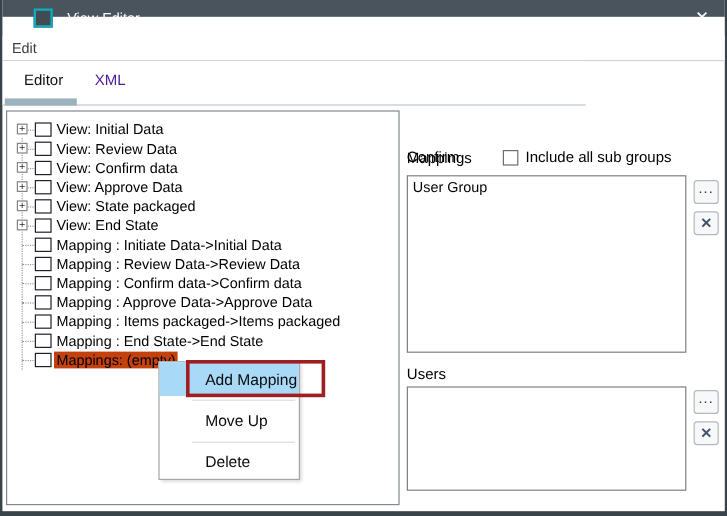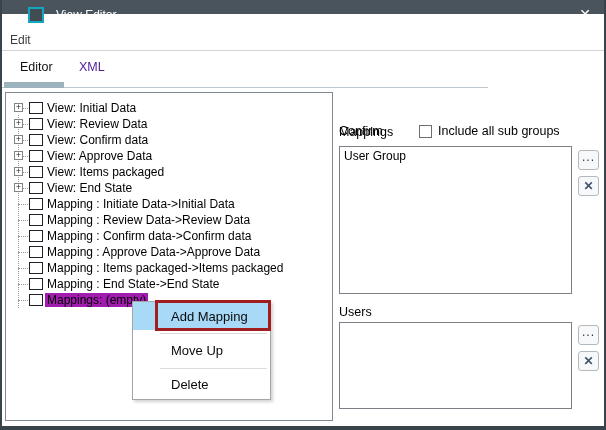--- a/index.html
+++ b/index.html
@@ -40,35 +40,35 @@
   .trow { position:relative; height:16px; }
   .trow .stub { position:absolute; left:12px; top:8px; width:12px; border-top:1px dotted #9a9a9a; }
   .expander { position:absolute; left:8px; top:3px; width:9px; height:9px; background:#fff;
               border:1px solid #848484; color:#2b2b2b; font-size:9px; line-height:7px;
               text-align:center; z-index:1; }
   .ticon { position:absolute; left:23px; top:2px; width:14px; height:12px;
            border:1px solid #20202c; background:#fff; padding:2px 1px; z-index:1; }
   .ticon .lines { width:100%; height:100%;
            background:repeating-linear-gradient(to bottom, #2e3444 0 1px, #ffffff 1px 3px); }
   .tlabel { position:absolute; left:41px; top:1px; font-size:12px; color:#000; white-space:nowrap; }
-  .tlabel.selected { background:#a21caf; padding:0 2px; left:39px; }
+  .tlabel.selected { background:#c2410c; padding:0 2px; left:39px; }
 
   
   .rp-label { position:absolute; font-size:12.5px; color:#000; white-space:nowrap; }
   .listbox { position:absolute; background:#fff; border:1px solid #7a8085; font-size:12px; }
   .listbox .lb-item { padding:2px 4px; white-space:nowrap; }
   .checkbox { position:absolute; width:13px; height:13px; border:1px solid #6e6e6e; background:#fff; }
   .btn-small { position:absolute; width:21px; height:20px; border:1px solid #b3b9bd; border-radius:3px;
                background:#f7f8f9; display:flex; align-items:center; justify-content:center;
                font-size:12px; color:#333; }
   .btn-small.x-btn { color:#44546c; font-weight:bold; font-size:12px; }
   .btn-small .dots { transform:translateY(-3px); letter-spacing:1px; }
 
   
-  .context-menu { position:absolute; left:130px; top:301px; width:139px; height:99px;
+  .context-menu { position:absolute; left:130px; top:301px; width:118px; height:99px;
                   background:#fff; border:1px solid #a5a5a5; box-shadow:2px 2px 3px rgba(0,0,0,0.18);
                   z-index:10; }
   .cm-item { position:absolute; left:0; width:100%; height:28px; font-size:13px; color:#0a0a0a;
              display:flex; align-items:center; padding-left:38px; white-space:nowrap; }
   .cm-item.highlighted { top:0; background:#a8d9f7; }
   .cm-sep { position:absolute; left:27px; right:3px; border-top:1px solid #dcdcdc; }
   .annotation-box { position:absolute; left:22px; top:-2px; width:116px; height:31px;
                     border:3px solid #a01d20; z-index:3; pointer-events:none; }
 </style>
 </head>
@@ -117,21 +117,21 @@
       <div class="trow">
         <span class="stub"></span>
         <span class="expander">+</span>
         <span class="ticon"><span class="lines"></span></span>
         <span class="tlabel">View: Approve Data</span>
       </div>
       <div class="trow">
         <span class="stub"></span>
         <span class="expander">+</span>
         <span class="ticon"><span class="lines"></span></span>
-        <span class="tlabel">View: Items packaged</span>
+        <span class="tlabel">View: State packaged</span>
       </div>
       <div class="trow">
         <span class="stub"></span>
         <span class="expander">+</span>
         <span class="ticon"><span class="lines"></span></span>
         <span class="tlabel">View: End State</span>
       </div>
 
       <div class="trow">
         <span class="stub"></span>

